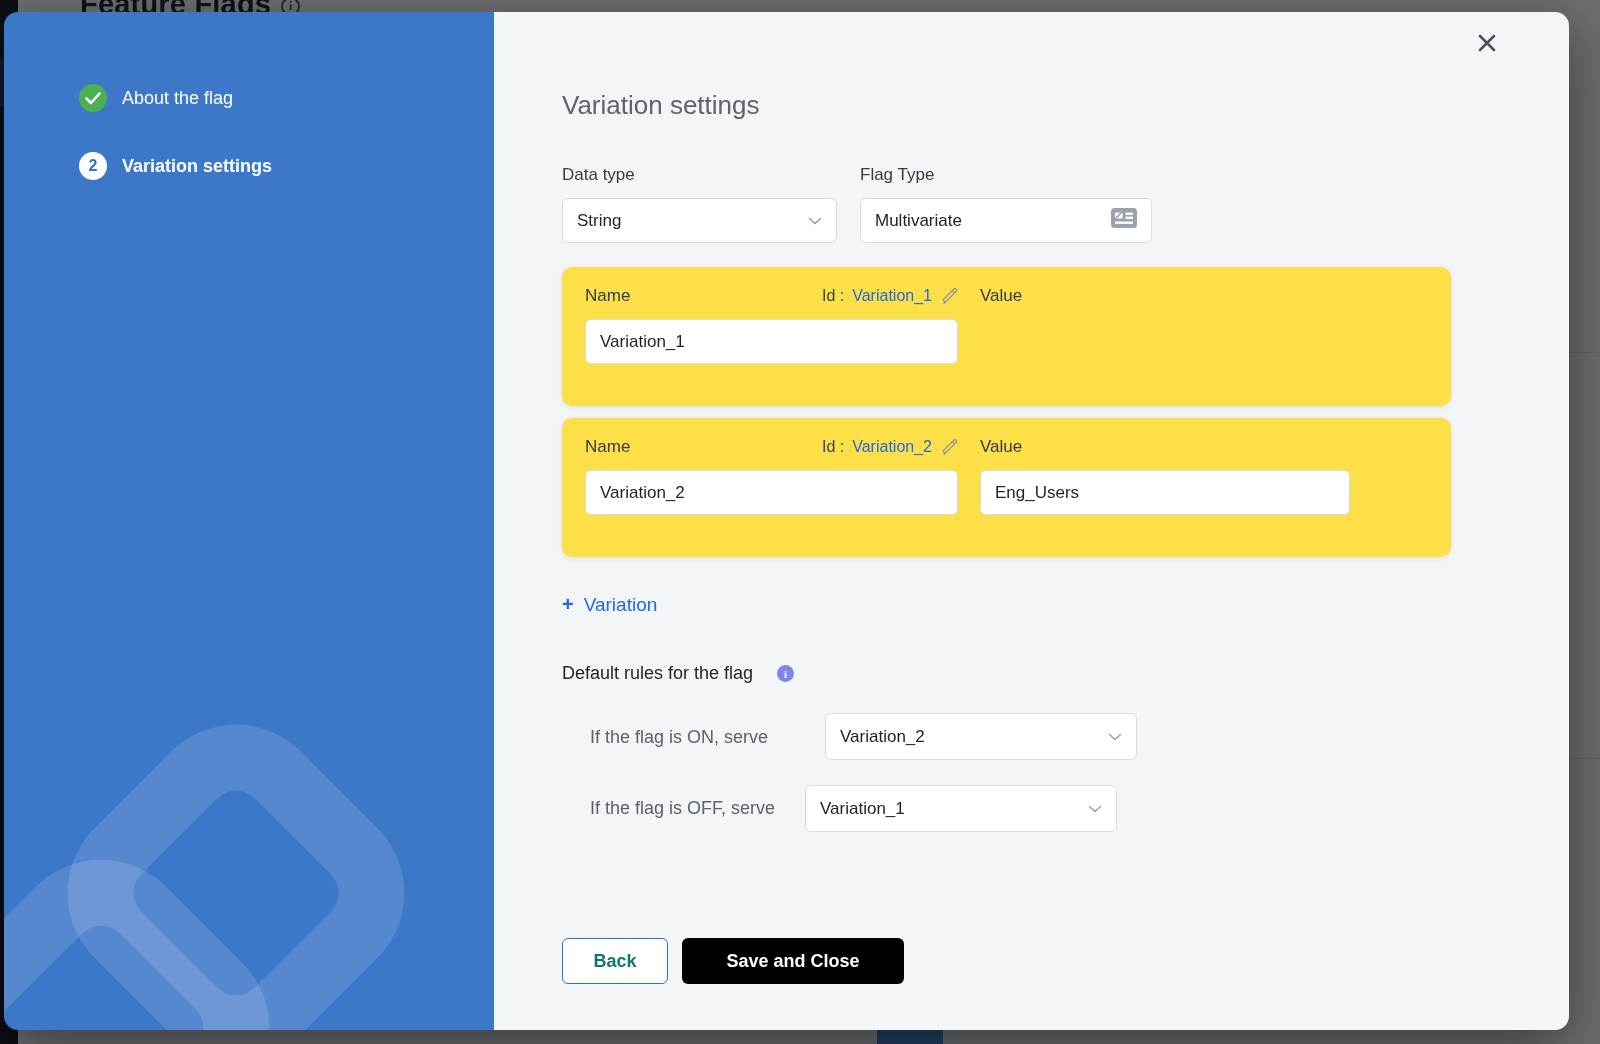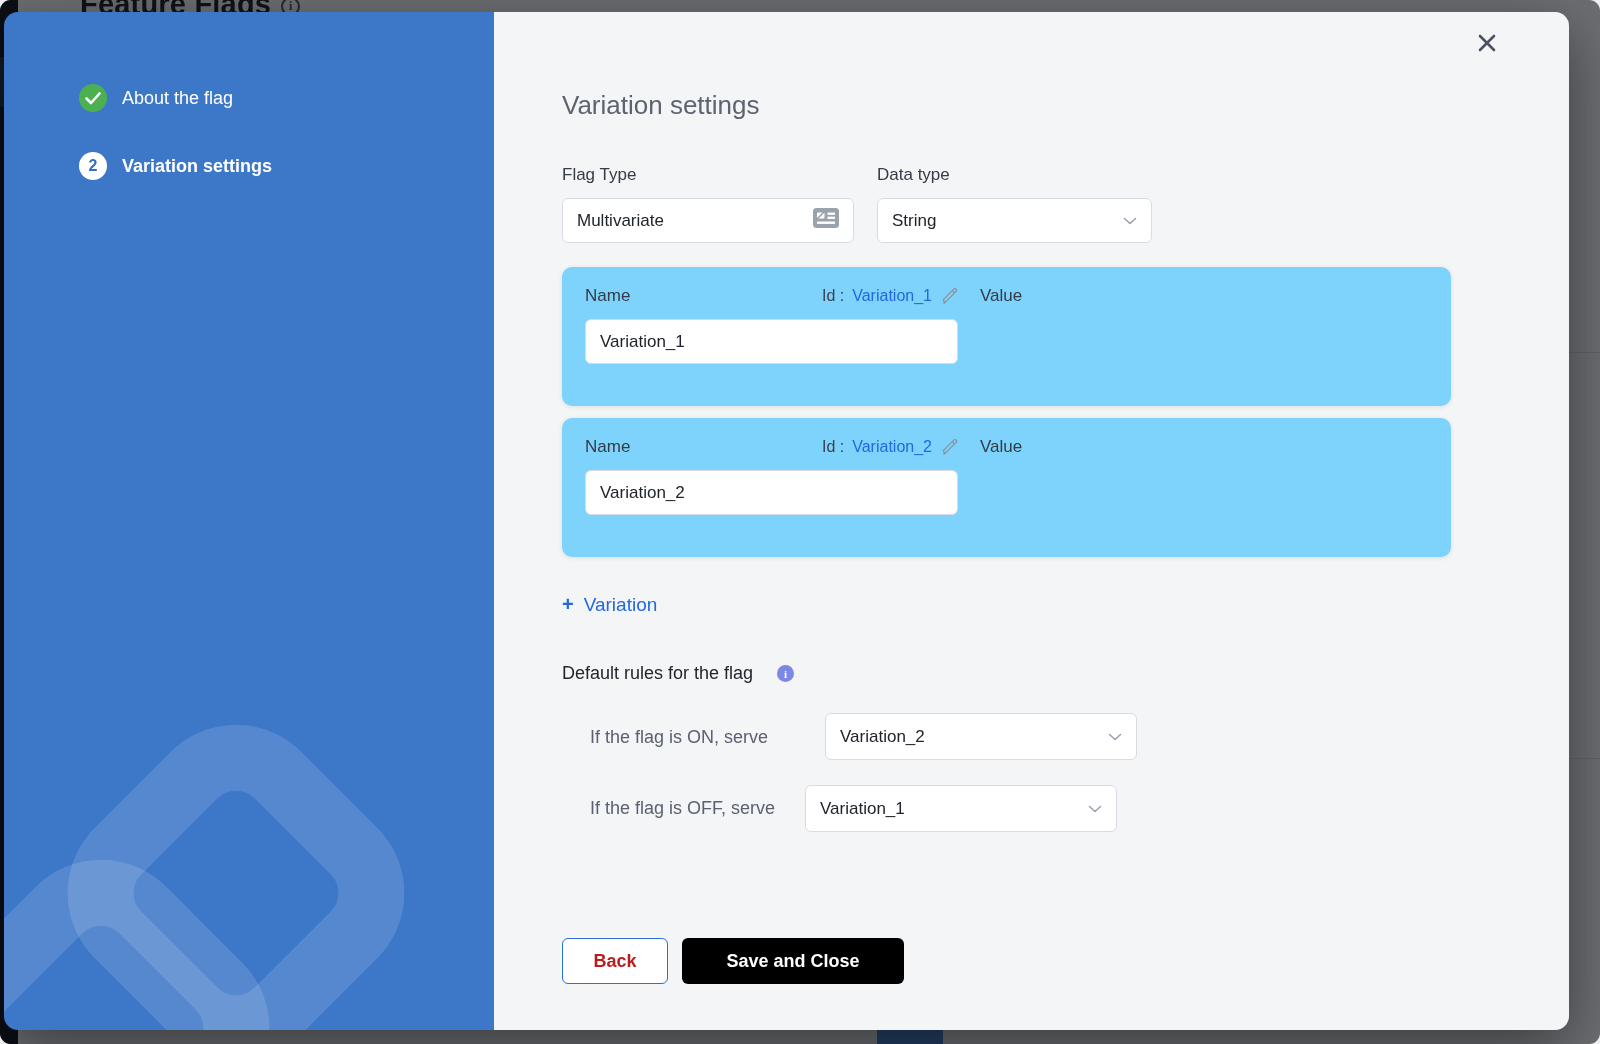--- a/index.html
+++ b/index.html
@@ -1,18 +1,18 @@
 <!DOCTYPE html>
 <html><head>
 <meta charset="utf-8">
 <style>
   * { margin:0; padding:0; box-sizing:border-box; }
   html,body { width:1600px; height:1044px; overflow:hidden; background:#eceef0;
     font-family:"Liberation Sans", sans-serif; }
-  .stage { position:relative; width:1600px; height:1044px; overflow:hidden;border-radius:11px; }
+  .stage { position:relative; width:1600px; height:1044px; overflow:hidden; }
 
   
   .backdrop { position:absolute; inset:0; background:#f0f1f2; }
   .backdrop-heading { position:absolute; left:80px; top:-12px; font-size:29px; font-weight:700;
     color:#15181e; letter-spacing:.2px; display:flex; align-items:center; gap:10px; }
   .backdrop-info { width:19px; height:19px; border-radius:50%; border:2px solid #4a4e55;
     color:#4a4e55; font-size:12px; font-weight:700; display:flex; align-items:center;
     justify-content:center; margin-top:4px; font-family:"Liberation Serif", serif; }
   .backdrop-row { position:absolute; left:0; right:0; height:1px; background:#d6d8da; }
   .backdrop-btn { position:absolute; left:877px; top:1026px; width:66px; height:18px;
@@ -50,21 +50,21 @@
   .field-label { font-size:17px; color:#353b47; font-weight:500; }
   .input, .select { margin-top:13px; height:45px; background:#ffffff; border:1px solid #d8dce2;
     border-radius:6px; display:flex; align-items:center; padding:0 14px; font-size:17px;
     color:#20242c; }
   .flag-type-field { width:292px; }
   .data-type-field { width:275px; }
   .input .grow, .select .grow { flex:1; }
   .chevron { flex:0 0 14px; display:flex; align-items:center; }
 
   
-  .card { width:889px; background:#7dd3fc; border-radius:10px;
+  .card { width:889px; background:#fde047; border-radius:10px;
     box-shadow:0 1px 5px rgba(20,30,50,0.10); padding:19px 24px 16px 23px; height:139px; margin-top:24px; }
   .card + .card { margin-top:12px; }
   .card-cols { display:flex; gap:22px; }
   .col-name { width:373px; }
   .col-value { width:370px; }
   .card-label-row { display:flex; align-items:center; font-size:16px; }
   .id-chunk { margin-left:auto; display:flex; align-items:center; gap:8px; }
   .id-prefix { color:#3c4250; }
   .id-link { color:#2368e1; cursor:pointer; }
   .pencil { display:flex; align-items:center; cursor:pointer; }
@@ -81,21 +81,21 @@
 
   .rule-row { display:flex; align-items:center; margin-top:29px;margin-left:28px; }
   .rule-row.off { margin-top:25px; align-items:flex-start; }
   .rule-label { font-size:18px; color:#5a6170; width:235px; flex:0 0 235px; line-height:26px; }
   .rule-row.off .rule-label { padding-top:10px; width:215px; flex-basis:215px; }
   .rule-select { width:312px; height:47px; margin-top:0; }
 
   .btn-row { display:flex; gap:14px; margin-top:106px; }
   .btn { height:46px; border-radius:6px; display:flex; align-items:center; justify-content:center;
     font-size:18px; font-weight:700; cursor:pointer; }
-  .btn-back { width:106px; background:#ffffff; border:1.5px solid #2e6fd4; color:#b91c1c; }
+  .btn-back { width:106px; background:#ffffff; border:1.5px solid #2e6fd4; color:#0f766e; }
   .btn-save { width:222px; background:#000000; color:#ffffff; }
 </style>
 </head>
 <body>
 
 <div class="stage">
 
   <div class="backdrop">
     <div class="backdrop-heading">
       <span>Feature Flags</span>
@@ -135,47 +135,47 @@
 
       <div class="close-btn">
         <svg width="22" height="22" viewBox="0 0 22 22">
           <path d="M4 4 L18 18 M18 4 L4 18" stroke="#4b5163" stroke-width="2.6" stroke-linecap="round"></path>
         </svg>
       </div>
 
       <div class="pane-title">Variation settings</div>
 
       <div class="field-row">
+        <div>
+          <div class="field-label">Data type</div>
+          <div class="select data-type-field">
+            <span class="grow">String</span>
+            <span class="chevron">
+              <svg width="14" height="8" viewBox="0 0 14 8" fill="none">
+                <path d="M1.5 1.5 L7 6.5 L12.5 1.5" stroke="#9aa2ad" stroke-width="1.6" stroke-linecap="round" stroke-linejoin="round"></path>
+              </svg>
+            </span>
+          </div>
+        </div>
         <div>
           <div class="field-label">Flag Type</div>
           <div class="input flag-type-field">
             <span class="grow">Multivariate</span>
             <span>
               <svg width="26" height="20" viewBox="0 0 26 20">
                 <rect width="26" height="20" rx="3.5" fill="#9aa2ad"></rect>
                 <rect x="4" y="4.5" width="7.5" height="6" rx="1" fill="#ffffff"></rect>
                 <path d="M3.5 11.5 L11 4" stroke="#9aa2ad" stroke-width="1.6"></path>
                 <rect x="14.5" y="4.5" width="7.5" height="2.4" fill="#ffffff"></rect>
                 <rect x="14.5" y="8.6" width="7.5" height="2.4" fill="#ffffff"></rect>
                 <rect x="4" y="13.5" width="18" height="2.4" fill="#ffffff"></rect>
               </svg>
             </span>
           </div>
         </div>
-        <div>
-          <div class="field-label">Data type</div>
-          <div class="select data-type-field">
-            <span class="grow">String</span>
-            <span class="chevron">
-              <svg width="14" height="8" viewBox="0 0 14 8" fill="none">
-                <path d="M1.5 1.5 L7 6.5 L12.5 1.5" stroke="#9aa2ad" stroke-width="1.6" stroke-linecap="round" stroke-linejoin="round"></path>
-              </svg>
-            </span>
-          </div>
-        </div>
       </div>
 
       <div class="card">
         <div class="card-cols">
           <div class="col-name">
             <div class="card-label-row">
               <span class="field-label">Name</span>
               <span class="id-chunk">
                 <span class="id-prefix">Id :</span>
                 <span class="id-link">Variation_1</span>
@@ -214,20 +214,23 @@
               </span>
             </div>
             <div class="input">
               <span class="grow">Variation_2</span>
             </div>
           </div>
           <div class="col-value">
             <div class="card-label-row">
               <span class="field-label">Value</span>
             </div>
+            <div class="input">
+              <span class="grow">Eng_Users</span>
+            </div>
           </div>
         </div>
       </div>
 
       <div class="add-variation">
         <span class="plus">+</span>
         <span>Variation</span>
       </div>
 
       <div class="default-rules-title">

